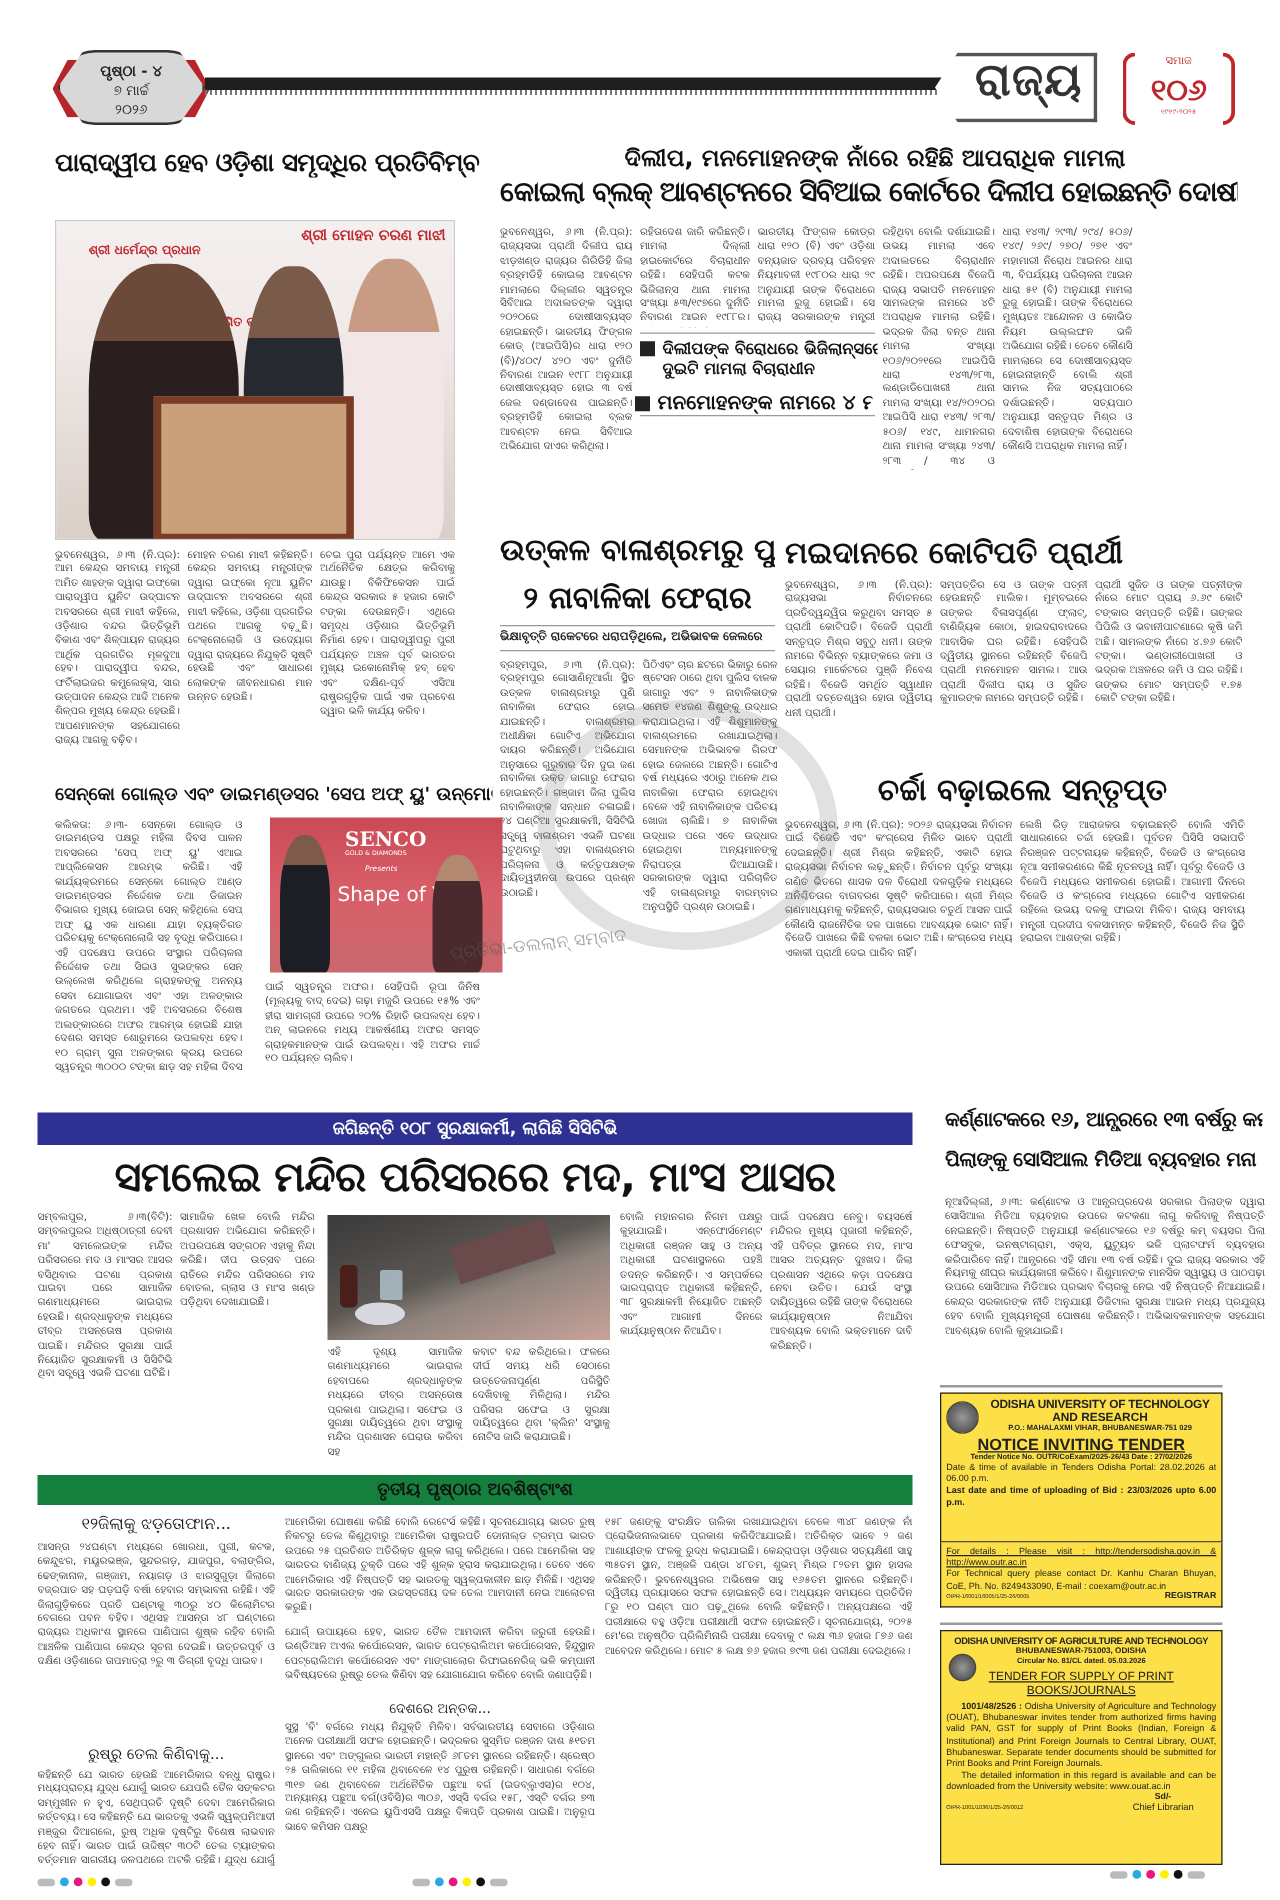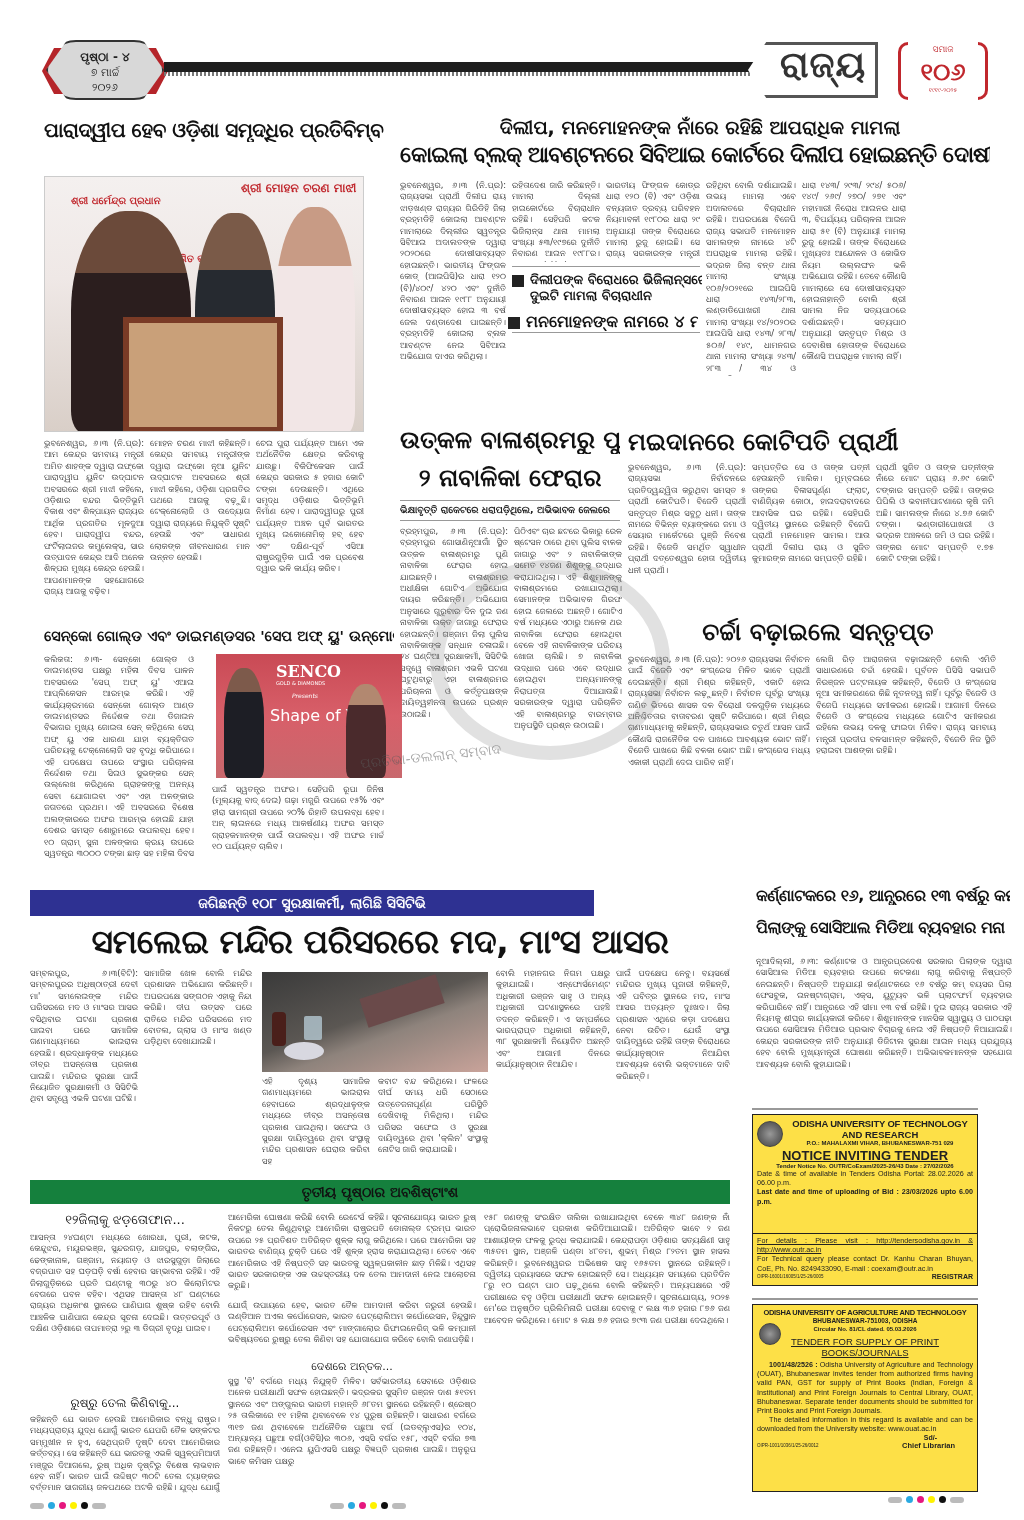--- a/index.html
+++ b/index.html
@@ -152,21 +152,21 @@
   <div style="position:absolute;left:76px;top:38px;font-size:6px;color:#fff;font-style:italic;">Presents</div>
   <div style="position:absolute;left:54px;top:52px;font-size:16px;color:#fff;">Shape of You</div>
   <div class="person" style="left:8px;top:14px;width:40px;height:110px;background:linear-gradient(180deg,#7d5a4b 0 22%,#1d1e25 22% 100%);"></div>
   <div class="person" style="left:130px;top:30px;width:40px;height:94px;background:linear-gradient(180deg,#b28870 0 22%,#4a2a2c 22% 100%);"></div>
 </div>
 <div class="abs col-text" style="left:212px;top:784px;width:172px;height:76px;">ପାଇଁ ସ୍ୱତନ୍ତ୍ର ଅଫର। ସେହିପରି ରୂପା ଜିନିଷ (ମୂଲ୍ୟକୁ ବାଦ୍ ଦେଇ) ଗଢ଼ା ମଜୁରି ଉପରେ ୧୫% ଏବଂ ହୀରା ସାମଗ୍ରୀ ଉପରେ ୨୦% ରିହାତି ଉପଲବ୍ଧ ହେବ। ଅନ୍ ଲାଇନରେ ମଧ୍ୟ ଆକର୍ଷଣୀୟ ଅଫର ସମସ୍ତ ଗ୍ରାହକମାନଙ୍କ ପାଇଁ ଉପଲବ୍ଧ। ଏହି ଅଫର ମାର୍ଚ୍ଚ ୧୦ ପର୍ଯ୍ୟନ୍ତ ଚାଲିବ।</div>
 
 <div class="watermark"></div>
 <div class="watermark-text">ପ୍ରତିଭା-ଡଲଲାନ୍ ସମ୍ବାଦ</div>
 
-<div class="abs blue-banner" style="left:30px;top:890px;width:564px;height:26px;font-size:14px;line-height:26px;">ଜଗିଛନ୍ତି ୧୦୮ ସୁରକ୍ଷାକର୍ମୀ, ଲାଗିଛି ସିସିଟିଭି</div>
+<div class="abs blue-banner" style="left:30px;top:890px;width:700px;height:26px;font-size:14px;line-height:26px;">ଜଗିଛନ୍ତି ୧୦୮ ସୁରକ୍ଷାକର୍ମୀ, ଲାଗିଛି ସିସିଟିଭି</div>
 <div class="abs headline" style="left:30px;top:922px;width:700px;font-size:33px;text-align:center;letter-spacing:-0.5px;">ସମଲେଇ ମନ୍ଦିର ପରିସରରେ ମଦ, ମାଂସ ଆସର</div>
 
 <div class="abs col-text" style="left:30px;top:968px;width:108px;height:198px;">ସମ୍ବଲପୁର, ୬।୩(ବିଟି): ସମ୍ବଲପୁରର ଅଧିଷ୍ଠାତ୍ରୀ ଦେବୀ ମା' ସମଲେଇଙ୍କ ମନ୍ଦିର ପରିସରରେ ମଦ ଓ ମାଂସର ଆସର ବସିଥିବାର ଘଟଣା ପ୍ରକାଶ ପାଇବା ପରେ ସାମାଜିକ ଗଣମାଧ୍ୟମରେ ଭାଇରାଲ ହେଉଛି। ଶ୍ରଦ୍ଧାଳୁଙ୍କ ମଧ୍ୟରେ ତୀବ୍ର ଅସନ୍ତୋଷ ପ୍ରକାଶ ପାଇଛି। ମନ୍ଦିରର ସୁରକ୍ଷା ପାଇଁ ନିୟୋଜିତ ସୁରକ୍ଷାକର୍ମୀ ଓ ସିସିଟିଭି ଥିବା ସତ୍ତ୍ୱେ ଏଭଳି ଘଟଣା ଘଟିଛି।</div>
 <div class="abs col-text" style="left:144px;top:968px;width:108px;height:198px;">ସାମାଜିକ ଖେଳ ବୋଲି ମନ୍ଦିର ପ୍ରଶାସନ ଅଭିଯୋଗ କରିଛନ୍ତି। ଅପରପକ୍ଷେ ସଙ୍ଗଠନ ଏହାକୁ ନିନ୍ଦା କରିଛି। ଦୀପ ଉତ୍ସବ ପରେ ରାତିରେ ମନ୍ଦିର ପରିସରରେ ମଦ ବୋତଲ, ଗ୍ଲାସ ଓ ମାଂସ ଖଣ୍ଡ ପଡ଼ିଥିବା ଦେଖାଯାଇଛି।</div>
 <div class="abs photo photo-temple" style="left:262px;top:972px;width:226px;height:100px;">
   <div style="position:absolute;left:10px;top:40px;width:14px;height:34px;background:#4a1f1a;border-radius:4px;"></div>
   <div style="position:absolute;left:42px;top:44px;width:18px;height:24px;background:rgba(180,200,210,0.8);border-radius:2px;"></div>
   <div style="position:absolute;left:22px;top:70px;width:40px;height:18px;background:#d8d8e0;border-radius:50%;"></div>
   <div style="position:absolute;left:100px;top:14px;width:80px;height:30px;background:#6a4a4a;transform:rotate(-18deg);"></div>
 </div>
@@ -208,21 +208,21 @@
   <div style="font-size:9.5px;text-align:center;text-decoration:underline;margin-top:4px;">TENDER FOR SUPPLY OF PRINT</div>
   <div style="font-size:9.5px;text-align:center;text-decoration:underline;">BOOKS/JOURNALS</div>
   <div class="ad-body" style="text-indent:12px;margin-top:2px;">
     <b>1001/48/2526 :</b>
     <span>Odisha University of Agriculture and Technology (OUAT), Bhubaneswar invites tender from authorized firms having valid PAN, GST for supply of Print Books (Indian, Foreign &amp; Institutional) and Print Foreign Journals to Central Library, OUAT, Bhubaneswar. Separate tender documents should be submitted for Print Books and Print Foreign Journals.</span>
   </div>
   <div class="ad-body" style="text-indent:12px;">The detailed information in this regard is available and can be downloaded from the University website: www.ouat.ac.in</div>
   <div style="font-size:7px;font-weight:bold;text-align:right;padding-right:36px;">Sd/-</div>
   <div style="display:flex;justify-content:space-between;align-items:center;">
     <span style="font-size:4.5px;">OIPR-1001/1036/1/25-26/0012</span>
-    <span style="font-size:7.5px;font-weight:bold;padding-right:18px;text-align:center;">Chief Librarian</span>
+    <span style="font-size:7.5px;font-weight:normal;padding-right:18px;text-align:center;">Chief Librarian</span>
   </div>
 </div>
 
 <div class="abs grey-banner" style="left:30px;top:1180px;width:700px;height:24px;font-size:14px;line-height:24px;">ତୃତୀୟ ପୃଷ୍ଠାର ଅବଶିଷ୍ଟାଂଶ</div>
 
 <div class="abs headline" style="left:30px;top:1212px;width:190px;font-size:13px;text-align:center;font-weight:normal;">୧୨ଜିଲାକୁ ଝଡ଼ତୋଫାନ...</div>
 <div class="abs col-text" style="left:30px;top:1232px;width:190px;height:160px;">ଆସନ୍ତା ୨୪ଘଣ୍ଟା ମଧ୍ୟରେ ଖୋରଧା, ପୁରୀ, କଟକ, କେନ୍ଦୁଝର, ମୟୂରଭଞ୍ଜ, ସୁନ୍ଦରଗଡ଼, ଯାଜପୁର, ବଲାଙ୍ଗିର, ଢେଙ୍କାନାଳ, ଗଞ୍ଜାମ, ନୟାଗଡ଼ ଓ ଝାରସୁଗୁଡ଼ା ଜିଲାରେ ବଜ୍ରପାତ ସହ ଘଡ଼ଘଡ଼ି ବର୍ଷା ହେବାର ସମ୍ଭାବନା ରହିଛି। ଏହି ଜିଲାଗୁଡ଼ିକରେ ପ୍ରତି ଘଣ୍ଟାକୁ ୩୦ରୁ ୪୦ କିଲୋମିଟର ବେଗରେ ପବନ ବହିବ। ଏଥିସହ ଆସନ୍ତା ୪୮ ଘଣ୍ଟାରେ ରାଜ୍ୟର ଅଧିକାଂଶ ସ୍ଥାନରେ ପାଣିପାଗ ଶୁଷ୍କ ରହିବ ବୋଲି ଆଞ୍ଚଳିକ ପାଣିପାଗ କେନ୍ଦ୍ର ସୂଚନା ଦେଇଛି। ଉତ୍ତରପୂର୍ବ ଓ ଦକ୍ଷିଣ ଓଡ଼ିଶାରେ ତାପମାତ୍ରା ୨ରୁ ୩ ଡିଗ୍ରୀ ବୃଦ୍ଧି ପାଇବ।</div>
 
 <div class="abs headline" style="left:30px;top:1396px;width:190px;font-size:12px;text-align:center;font-weight:normal;">ରୁଷ୍‌ରୁ ତେଲ କିଣିବାକୁ...</div>
 <div class="abs col-text" style="left:30px;top:1414px;width:190px;height:80px;">କହିଛନ୍ତି ଯେ ଭାରତ ହେଉଛି ଆମେରିକାର ବନ୍ଧୁ ରାଷ୍ଟ୍ର। ମଧ୍ୟପ୍ରାଚ୍ୟ ଯୁଦ୍ଧ ଯୋଗୁଁ ଭାରତ ଯେପରି ତୈଳ ସଙ୍କଟର ସମ୍ମୁଖୀନ ନ ହୁଏ, ସେଥିପ୍ରତି ଦୃଷ୍ଟି ଦେବା ଆମେରିକାର କର୍ତ୍ତବ୍ୟ। ସେ କହିଛନ୍ତି ଯେ ଭାରତକୁ ଏଭଳି ସ୍ୱଳ୍ପମିଆଦୀ ମଞ୍ଜୁର ଦିଆଗଲେ, ରୁଷ୍ ଅଧିକ ଦୃଷ୍ଟିରୁ ବିଶେଷ ଲାଭବାନ ହେବ ନାହିଁ। ଭାରତ ପାଇଁ ଉଦ୍ଦିଷ୍ଟ ୩୦ଟି ତେଲ ଟ୍ୟାଙ୍କର ବର୍ତ୍ତମାନ ସାଗରୀୟ ଜଳପଥରେ ଅଟକି ରହିଛି। ଯୁଦ୍ଧ ଯୋଗୁଁ ବିଶ୍ୱରେ ଯେପରି ତୈଳ ଯୋଗାଣ ବାଧାପ୍ରାପ୍ତ ନ ହୁଏ, ସେଥିପ୍ରତି</div>

